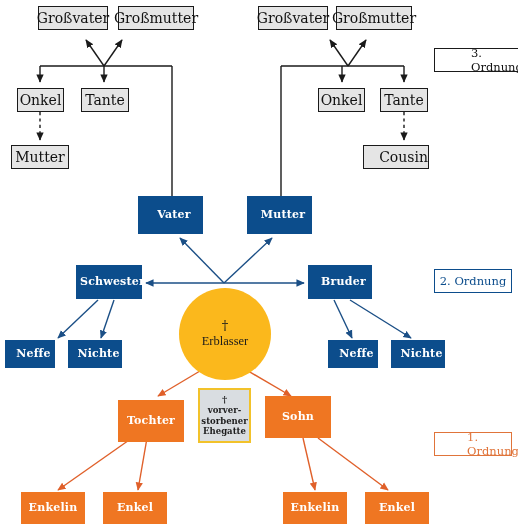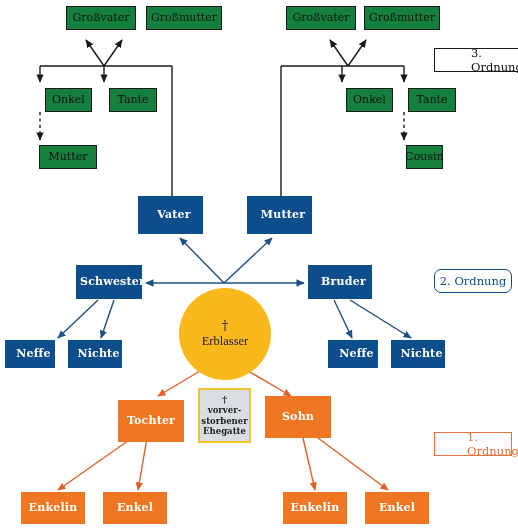--- a/index.html
+++ b/index.html
@@ -26,25 +26,24 @@
     box-sizing: border-box;
     display: flex;
     align-items: center;
     justify-content: center;
     text-align: center;
     line-height: 1.15;
   }
   
   .plain {
     border: 1.4px solid #1a1a1a;
-    background: #15803d;
+    background: #e5e5e5;
     color: #111111;
-    font-size: 11px;
+    font-size: 14px;
     font-family: "DejaVu Serif", "Liberation Serif", serif;
-    margin-left: 28px;
   }
   
   .blue {
     background: #0c4d8c;
     color: #ffffff;
     font-size: 11px;
     font-weight: bold;
     letter-spacing: .2px;
     padding-left: 7px;
   }
@@ -195,21 +194,21 @@
   </div>
   <div class="node plain" style="left:336px; top:6px; width:76px; height:24px;">
     <span>Großmutter</span>
   </div>
   <div class="node plain" style="left:318px; top:88px; width:47px; height:24px;">
     <span>Onkel</span>
   </div>
   <div class="node plain" style="left:380px; top:88px; width:48px; height:24px;">
     <span>Tante</span>
   </div>
-  <div class="node plain" style="left:378px; top:145px; width:37px; height:24px;">
+  <div class="node plain" style="left:363px; top:145px; width:66px; height:24px;justify-content:flex-end;">
     <span>Cousin</span>
   </div>
 
   <div class="node blue" style="left:138px; top:196px; width:65px; height:38px;">
     <span>Vater</span>
   </div>
   <div class="node blue" style="left:247px; top:196px; width:65px; height:38px;">
     <span>Mutter</span>
   </div>
   <div class="node blue" style="left:76px; top:265px; width:66px; height:34px;">
@@ -257,20 +256,20 @@
   <div class="node orange" style="left:283px; top:492px; width:64px; height:32px;">
     <span>Enkelin</span>
   </div>
   <div class="node orange" style="left:365px; top:492px; width:64px; height:32px;">
     <span>Enkel</span>
   </div>
 
   <div class="chip chip-3" style="left:434px; top:48px; width:97px; height:24px;padding-left:36px;">
     <span>3. Ordnung</span>
   </div>
-  <div class="chip chip-2" style="left:434px; top:269px; width:78px; height:24px;border-radius:7px;">
+  <div class="chip chip-2" style="left:434px; top:269px; width:78px; height:24px;">
     <span>2. Ordnung</span>
   </div>
   <div class="chip chip-1" style="left:434px; top:432px; width:78px; height:24px;">
     <span>1. Ordnung</span>
   </div>
 
 </div>
 
 </body></html>

